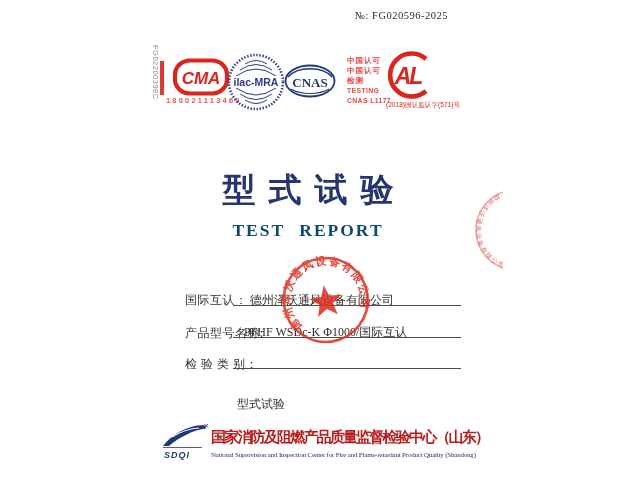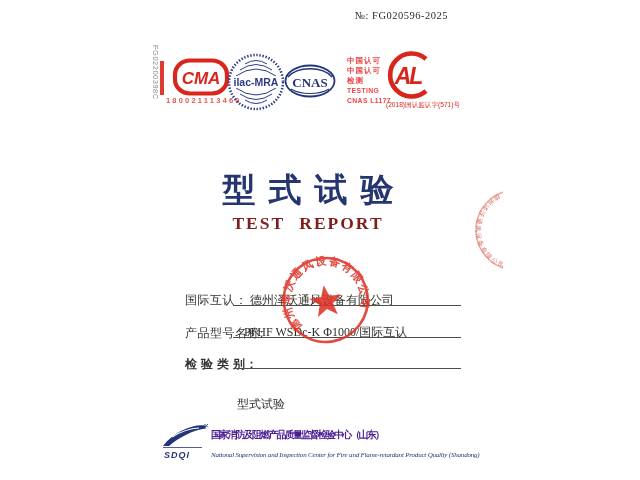--- a/index.html
+++ b/index.html
@@ -30,45 +30,45 @@
   .cnas-caption .cn { font-size:7.5px; font-weight:bold; letter-spacing:1px; }
   .cnas-caption .en { font-size:6.8px; font-weight:bold; letter-spacing:.4px; }
   .cal-wrap   { left:380px; top:50px; }
   .cal-caption{ left:386px; top:101px; font-size:6.6px; color:#d9251c;
                 font-family:"Liberation Sans","DejaVu Sans",sans-serif; }
 
   
   .title-block { left:158px; top:168px; width:300px; text-align:center; color:#24356f; }
   .title-cn { font-size:33px; font-weight:bold; letter-spacing:13px; text-indent:13px;
               font-family:"Liberation Sans","DejaVu Sans",sans-serif; }
-  .title-en { font-size:17.5px; font-weight:bold; letter-spacing:2px;
-              word-spacing:8px; color:#7f1d1d; }
+  .title-en { margin-top:7px; font-size:17.5px; font-weight:bold; letter-spacing:2px;
+              word-spacing:8px; color:#0c4a6e; }
 
   
   .field-label { font-size:12px; color:#33322e; letter-spacing:.5px; white-space:pre; }
   .field-value { font-size:12px; color:#2f2e2a; white-space:pre; }
   .field-line  { height:1px; background:#4d4d4b; }
   .lbl-1 { left:185px; top:292px; } .val-1 { left:250px; top:292px; }
   .line-1 { left:233px; top:305px; width:228px; }
   .lbl-2 { left:185px; top:325px; } .val-2 { left:244px; top:324px; }
   .line-2 { left:233px; top:337px; width:228px; }
-  .lbl-3 { left:185px; top:356px;font-weight:bold; } .val-3 { left:237px; top:356px;margin-top:40px; }
+  .lbl-3 { left:185px; top:356px; } .val-3 { left:237px; top:356px;margin-top:40px; }
   .line-3 { left:233px; top:368px; width:228px; }
 
   
   .seal-main { left:281px; top:255px; z-index:5; opacity:.88; transform:rotate(-8deg); }
   .seal-edge { left:458px; top:188px; z-index:4; opacity:.8; }
 
   
   .footer-logo { left:160px; top:423px; }
-  .footer-cn { left:211px; top:428px; width:260px; font-size:10px; font-weight:bold;
-               letter-spacing:-1.8px; color:#4c1d95; white-space:nowrap;
+  .footer-cn { left:211px; top:428px; width:260px; font-size:15px; font-weight:bold;
+               letter-spacing:-1.8px; color:#b91c1c; white-space:nowrap;
                font-family:"Liberation Sans","DejaVu Sans",sans-serif; }
   .footer-en { left:211px; top:451px; width:260px; font-size:7px; color:#24367a;
-               white-space:nowrap; letter-spacing:-.2px;font-style:italic; }
+               white-space:nowrap; letter-spacing:-.2px; }
 </style>
 </head>
 <body>
 
 <div class="abs report-no">
   <span>№:</span>
   <span>FG020596-2025</span>
 </div>
 
 <div class="abs side-code">FG02200398C</div>

